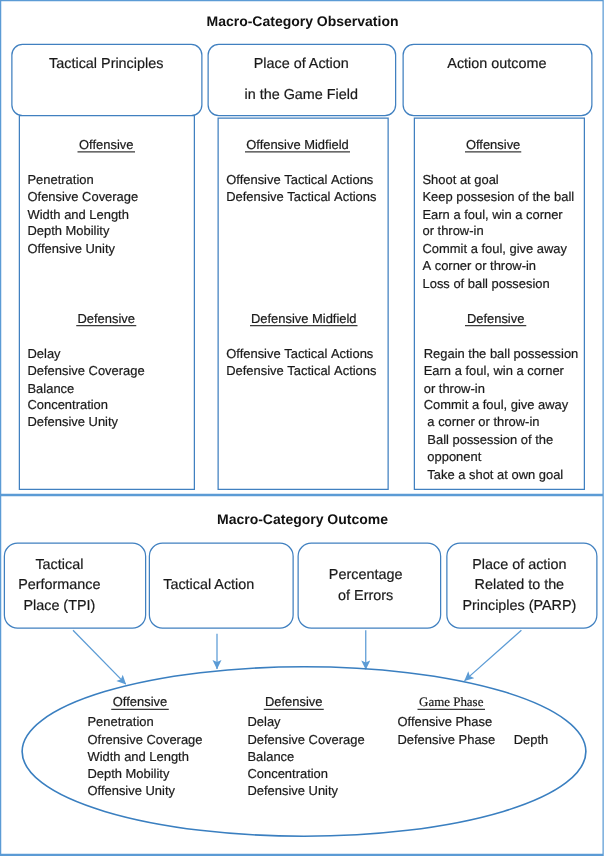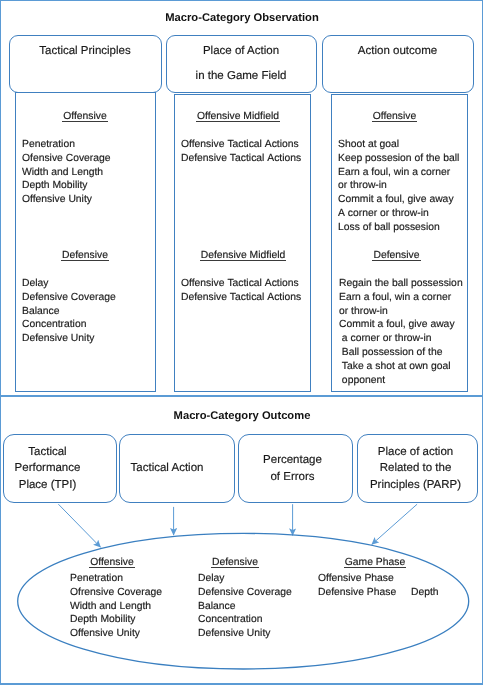--- a/index.html
+++ b/index.html
@@ -74,22 +74,22 @@
       <div>Loss&nbsp;of&nbsp;ball&nbsp;possesion</div>
     </div>
   <div class="lst" style="left:328px;top:249px;width:137px;text-align:center;"><span class="u">Defensive</span></div>
   <div class="lst" style="left:339px;top:277px;" id="c2g1">
       <div>Regain&nbsp;the&nbsp;ball&nbsp;possession</div>
       <div>Earn&nbsp;a&nbsp;foul,&nbsp;win&nbsp;a&nbsp;corner</div>
       <div>or&nbsp;throw-in</div>
       <div>Commit&nbsp;a&nbsp;foul,&nbsp;give&nbsp;away</div>
       <div>&nbsp;a&nbsp;corner&nbsp;or&nbsp;throw-in</div>
       <div>&nbsp;Ball&nbsp;possession&nbsp;of&nbsp;the</div>
+      <div>&nbsp;opponent</div>
       <div>&nbsp;Take&nbsp;a&nbsp;shot&nbsp;at&nbsp;own&nbsp;goal</div>
-      <div>&nbsp;opponent</div>
     </div>
 
   <div class="panel" style="left:0px;top:396px;width:483px;height:289px;border-bottom-width:2.4px;"></div>
   <div class="ttl" style="left:0;top:410px;width:484px;">Macro-Category Outcome</div>
 
   <div class="rbox rbox2" style="left:3px;top:434px;width:114px;height:69px;"></div>
   <div class="bx" style="left:3px;top:434px;width:114px;height:69px;padding-right:25px;box-sizing:border-box;" id="ob0">
       <div>Tactical</div>
       <div>Performance</div>
       <div>Place (TPI)</div>
@@ -134,19 +134,19 @@
       <div>Offensive&nbsp;Unity</div>
     </div>
   <div class="lst" style="left:175px;top:556px;width:120px;text-align:center;"><span class="u">Defensive</span></div>
   <div class="lst" style="left:198px;top:572px;" id="e1">
       <div>Delay</div>
       <div>Defensive&nbsp;Coverage</div>
       <div>Balance</div>
       <div>Concentration</div>
       <div>Defensive&nbsp;Unity</div>
     </div>
-  <div class="lst" style="left:315px;top:556px;width:120px;text-align:center;"><span class="u">Game Phase</span></div>
+  <div class="lst" style="left:301px;top:556px;width:120px;text-align:center;font-family:Liberation Serif, serif;"><span class="u">Game Phase</span></div>
   <div class="lst" style="left:318px;top:572px;" id="e2">
       <div>Offensive&nbsp;Phase</div>
       <div>Defensive&nbsp;Phase</div>
     </div>
   <div class="lst" style="left:411px;top:586px;">Depth</div>
 </div>
 
 </body></html>

